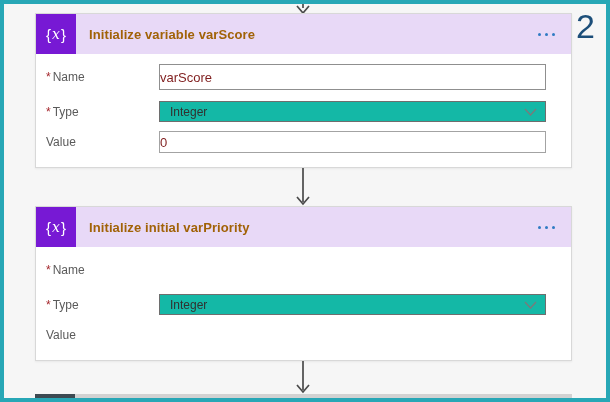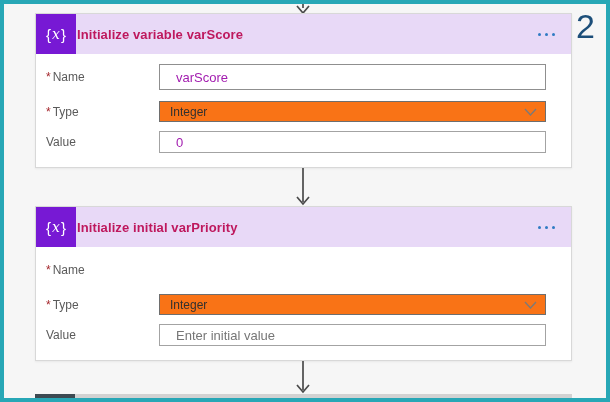--- a/index.html
+++ b/index.html
@@ -37,22 +37,22 @@
     width: 40px; height: 40px; flex: 0 0 40px;
     background: #7719d4;           
     color: #ffffff;
     display: flex; align-items: center; justify-content: center;
     font-size: 15px;
   }
   .icon-brace { font-family: "Liberation Sans", sans-serif; font-style: normal; }
   .icon-x { font-family: "DejaVu Serif", serif; font-style: italic; padding: 0 1px; font-size: 14px; }
 
   .card-title {
-    margin-left: 1px;
-    font-size: 13px; font-weight: 700; color: #be185d;
+    margin-left: 13px;
+    font-size: 13px; font-weight: 700; color: #a16207;
     letter-spacing: 0.1px;
   }
   .menu-dots {
     margin-left: auto; margin-right: 14px;
     display: flex; gap: 4px; align-items: center;
     padding: 6px 2px; cursor: pointer;
   }
   .menu-dots i {
     width: 3px; height: 3px; border-radius: 50%;
     background: #2f7bc3; display: block;
@@ -66,30 +66,30 @@
   }
   .req { color: #a4262c; margin-right: 2px; font-size: 12px; }
 
   .row-name  { top: 50px;  height: 26px; }
   .row-type  { top: 87px;  height: 21px; }
   .row-value { top: 117px; height: 22px; }
 
   .text-input {
     position: absolute; left: 123px; width: 387px;
     font-family: "Liberation Sans", sans-serif;
-    font-size: 13px; color: #a21caf;
-    background: #fff; padding: 0 16px; outline: none;
+    font-size: 13px; color: #7f1d1d;
+    background: #fff; padding: 0 0; outline: none;
   }
   .input-name  { top: 50px;  height: 26px; border: 1px solid #8f8f8f; }
   .input-value { top: 117px; height: 22px; border: 1px solid #a3a3a3; font-size: 13px; }
   .text-input::placeholder { color: #767676; opacity: 1; }
 
   .dropdown {
     position: absolute; left: 123px; top: 87px; width: 387px; height: 21px;
-    border: 1px solid #6e6e6e; background: #f97316;
+    border: 1px solid #6e6e6e; background: #14b8a6;
     display: flex; align-items: center; justify-content: space-between;
     padding: 0 8px 0 10px;
     font-size: 12px; color: #323130;
     cursor: pointer;
   }
 
   
   .connector { position: absolute; left: 291px; width: 16px; }
   .connector svg { display: block; }
 
@@ -195,21 +195,20 @@
       <div class="dropdown">
         <span>Integer</span>
         <svg width="13" height="8" viewBox="0 0 13 8">
             <polyline points="1,1 6.5,7 12,1" fill="none" stroke="#7a7a7a" stroke-width="1.3"></polyline>
           </svg>
       </div>
 
       <div class="field-label row-value">
         <span>Value</span>
       </div>
-      <input class="text-input input-value" type="text" placeholder="Enter initial value" style="">
     </div>
 
     <div class="connector" style="top:357px; height:34px;">
       <svg width="16" height="34" viewBox="0 0 16 34">
         <line x1="8" y1="0" x2="8" y2="29" stroke="#4a4a4a" stroke-width="1.7"></line>
         <polyline points="2,24 8,31 14,24" fill="none" stroke="#4a4a4a" stroke-width="1.7"></polyline>
       </svg>
     </div>
 
     <div class="next-card-sliver">

